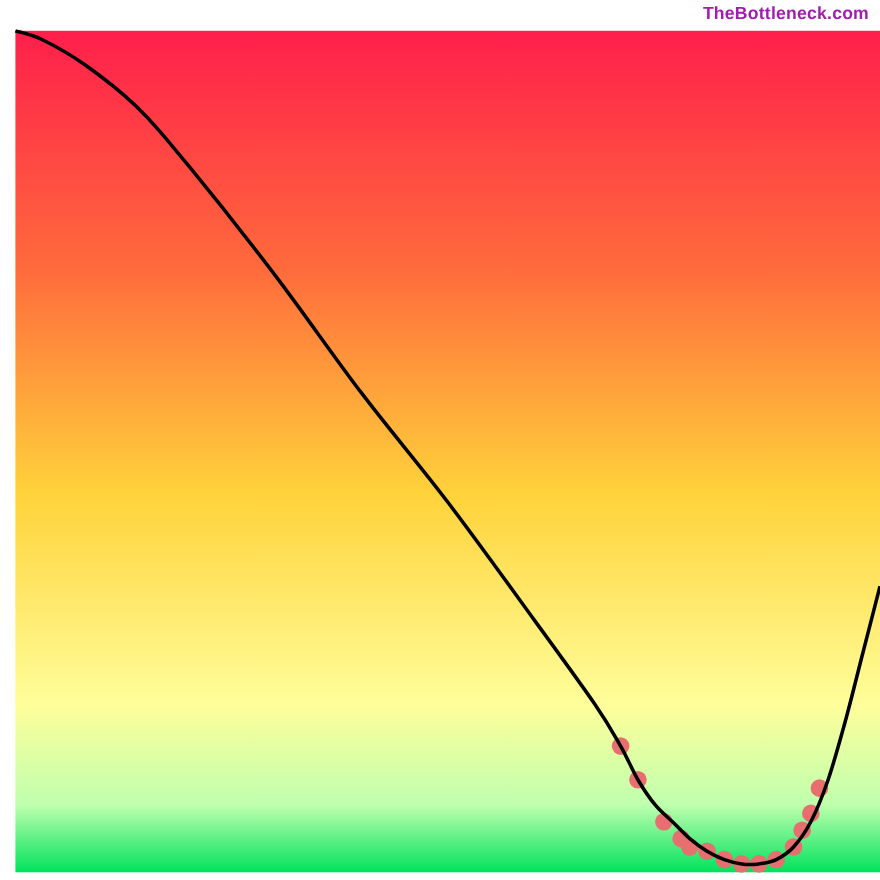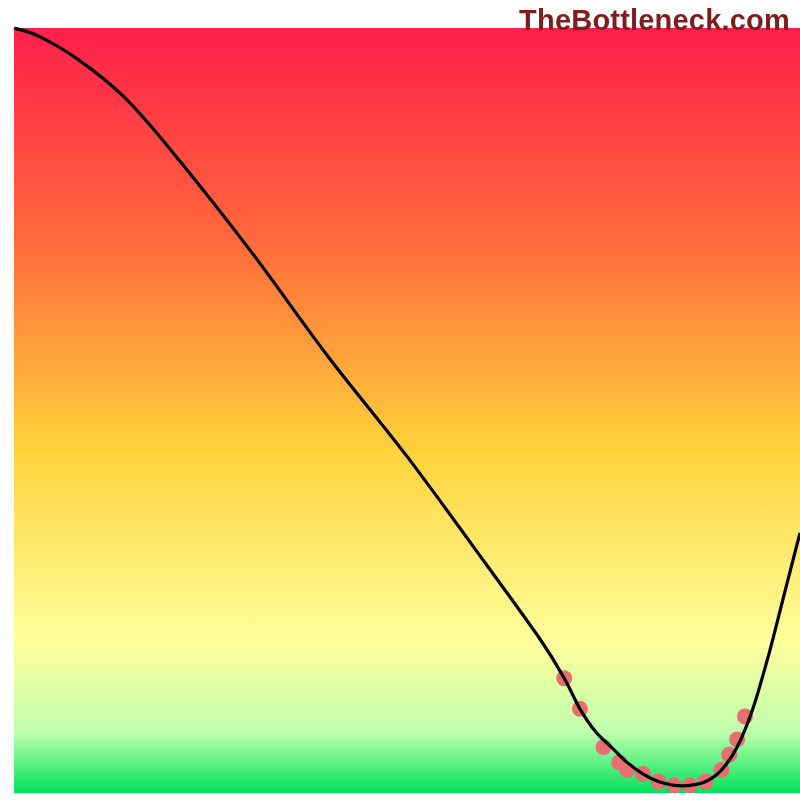--- a/index.html
+++ b/index.html
@@ -13,23 +13,23 @@
   }
   .chart-container {
     position: relative;
     width: 800px;
     height: 800px;
   }
   .watermark {
     position: absolute;
     top: 4px;
     right: 10px;
-    font-size: 29px;
+    font-size: 16px;
     font-weight: 600;
-    color: #7f1d1d;
+    color: #a21caf;
     letter-spacing: 0.2px;
     z-index: 10;
   }
   svg.plot {
     position: absolute;
     top: 0;
     left: 0;
     width: 800px;
     height: 800px;
   }

